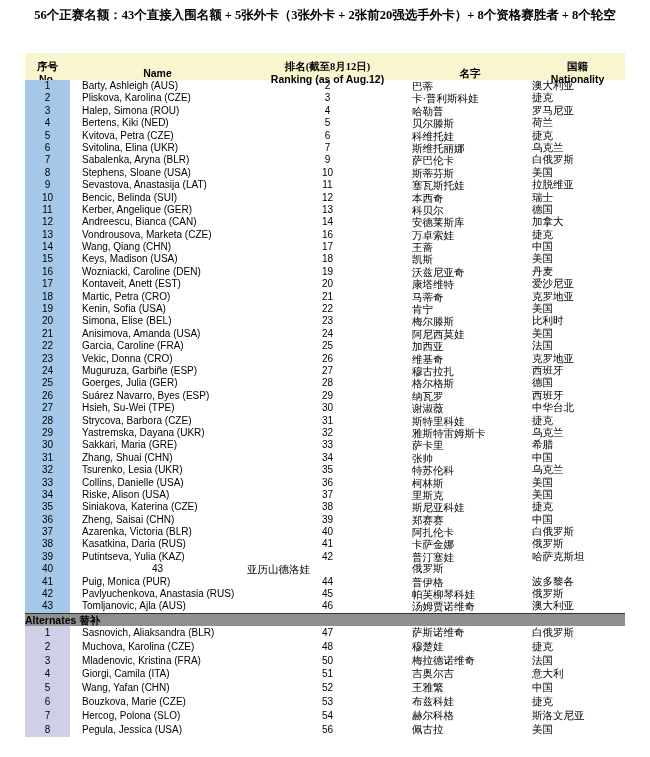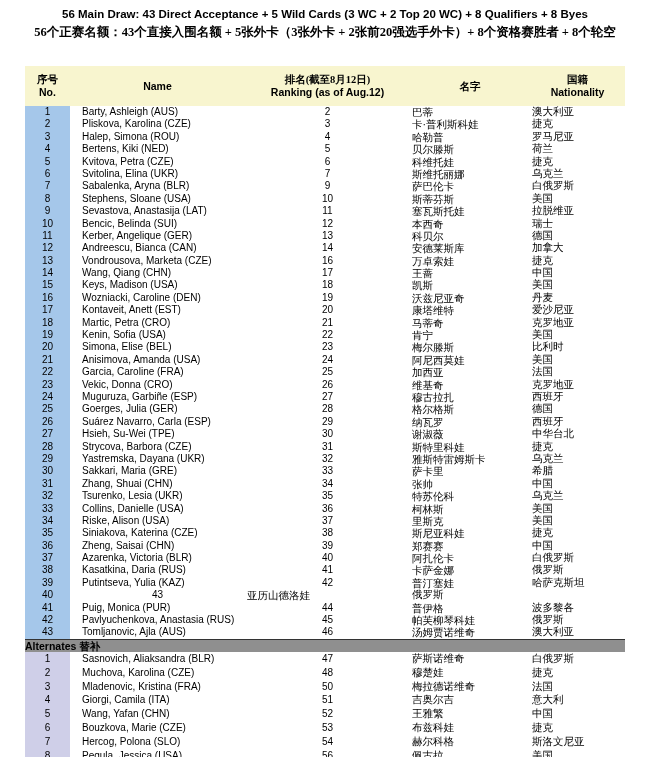--- a/index.html
+++ b/index.html
@@ -10,21 +10,21 @@
   }
   .titles{position:absolute;top:6px;left:0;width:650px;text-align:center;}
   .title-en{font-size:11.5px;font-weight:bold;line-height:17px;letter-spacing:0;}
   .title-zh{font-size:12.5px;font-weight:bold;line-height:18px;
     font-family:"Liberation Serif","DejaVu Serif",serif;}
 
   .table{position:absolute;left:25px;top:53px;width:600px;}
   .grid-row{display:grid;grid-template-columns:45px 175px 165px 120px 95px;}
 
   
-  .thead{height:40px;background:var(--header-bg,#f8f5cf);margin-top:13px;}
+  .thead{height:27px;background:var(--header-bg,#f8f5cf);}
   .hcell{display:flex;flex-direction:column;justify-content:center;align-items:center;
     height:40px;overflow:hidden;}
   .h-zh{font-family:"Liberation Serif","DejaVu Serif",serif;font-weight:bold;font-size:10.5px;line-height:13px;}
   .h-en{font-weight:bold;font-size:10.5px;line-height:13px;}
 
   
   .row{height:12.4px;line-height:12.4px;font-size:10px;white-space:nowrap;}
   .alt-rows .row{height:13.9px;line-height:13.9px;}
   .cell{overflow:visible;}
   .c-no{text-align:center;}
@@ -39,21 +39,20 @@
 
   
   .alt-bar{height:12px;line-height:12px;background:var(--alt-bar-bg,#8f8f8f);
     border-top:1px solid #333;text-align:left;font-weight:bold;font-size:10.5px;
     color:#000;}
 </style>
 </head>
 <body>
 
 <div class="titles">
-  <div class="title-en">56 Main Draw: 43 Direct Acceptance + 5 Wild Cards (3 WC + 2 Top 20 WC) + 8 Qualifiers + 8 Byes</div>
   <div class="title-zh">56个正赛名额：43个直接入围名额 + 5张外卡（3张外卡 + 2张前20强选手外卡）+ 8个资格赛胜者 + 8个轮空</div>
 </div>
 
 <div class="table">
 
   <div class="thead grid-row">
     <div class="hcell">
       <div class="h-zh">序号</div>
       <div class="h-en">No.</div>
     </div>
@@ -244,21 +243,21 @@
   </div>
       <div class="row grid-row">
     <div class="cell c-no no-main">25</div>
     <div class="cell c-name">Goerges, Julia (GER)</div>
     <div class="cell c-rank">28</div>
     <div class="cell c-cn">格尔格斯</div>
     <div class="cell c-nat">德国</div>
   </div>
       <div class="row grid-row">
     <div class="cell c-no no-main">26</div>
-    <div class="cell c-name">Suárez Navarro, Carla (ESP)</div>
+    <div class="cell c-name">Suárez Navarro, Byes (ESP)</div>
     <div class="cell c-rank">29</div>
     <div class="cell c-cn">纳瓦罗</div>
     <div class="cell c-nat">西班牙</div>
   </div>
       <div class="row grid-row">
     <div class="cell c-no no-main">27</div>
     <div class="cell c-name">Hsieh, Su-Wei (TPE)</div>
     <div class="cell c-rank">30</div>
     <div class="cell c-cn">谢淑薇</div>
     <div class="cell c-nat">中华台北</div>

